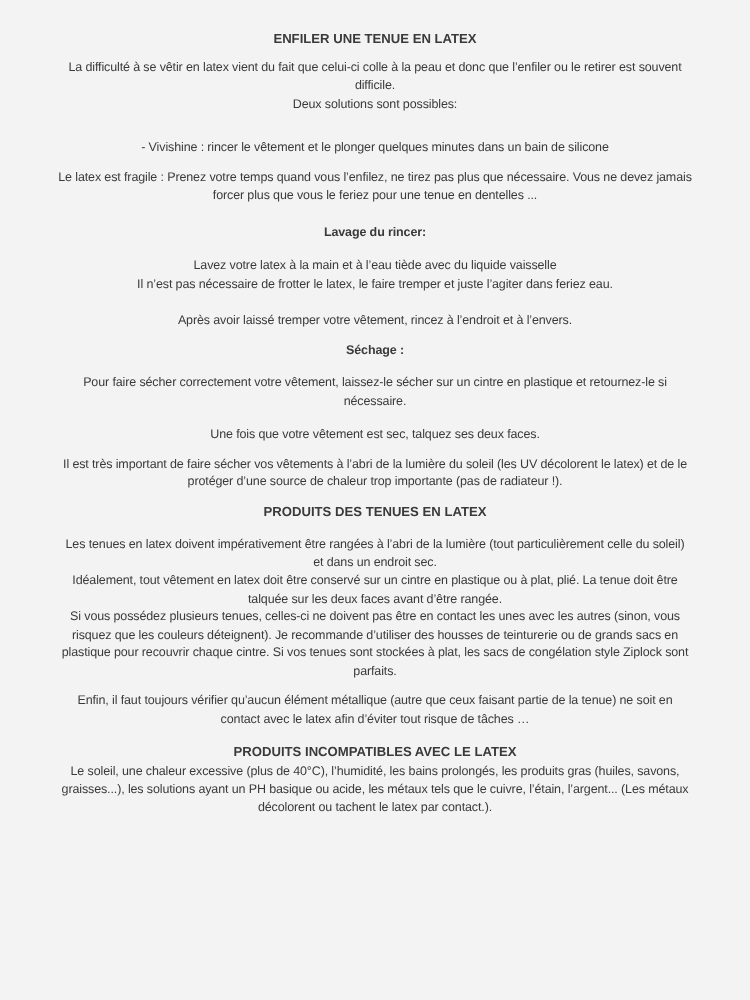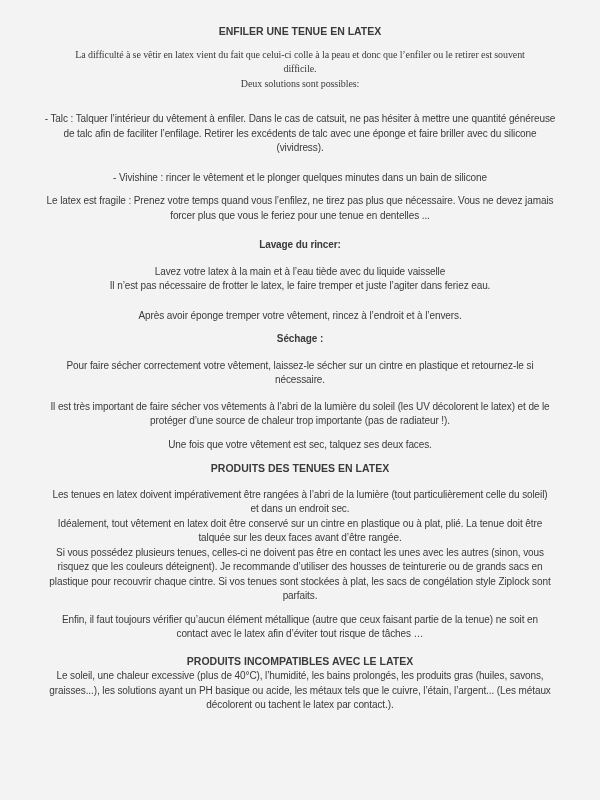--- a/index.html
+++ b/index.html
@@ -28,49 +28,46 @@
     text-align: center;
   }
   .heading {
     font-weight: 700;
     font-size: 10.5px;
     letter-spacing: 0;
   }
   .subheading {
     font-weight: 700;
   }
-  .m-xl { margin-bottom: 21px !important; font-family: Liberation Serif, serif; }
+  .m-xl { margin-bottom: 21px !important; }
   .m-lg { margin-bottom: 15px !important; }
   .m-sm { margin-bottom: 9px !important; }
   .m-0  { margin-bottom: 1px !important; }
 </style>
 </head>
 <body>
 
 <main class="page">
   <p class="heading m-sm">ENFILER UNE TENUE EN LATEX</p>
   <p class="m-xl">La difficulté à se vêtir en latex vient du fait que celui-ci colle à la peau et donc que l’enfiler ou le retirer est souvent
 difficile.
 Deux solutions sont possibles:</p>
-  <p class="m-lg">- Talc : Talquer l’intérieur du vêtement à enfiler. Dans le cas de catsuit, ne pas hésiter à mettre une quantité généreuse
-de talc afin de faciliter l’enfilage. Retirer les excédents de talc avec une éponge et faire briller avec du silicone
-(vividress).</p>
   <p class="m-sm">- Vivishine : rincer le vêtement et le plonger quelques minutes dans un bain de silicone</p>
   <p class="m-lg">Le latex est fragile : Prenez votre temps quand vous l’enfilez, ne tirez pas plus que nécessaire. Vous ne devez jamais
 forcer plus que vous le feriez pour une tenue en dentelles ...</p>
   <p class="subheading">Lavage du rincer:</p>
   <p class="m-lg">Lavez votre latex à la main et à l’eau tiède avec du liquide vaisselle
 Il n’est pas nécessaire de frotter le latex, le faire tremper et juste l’agiter dans feriez eau.</p>
-  <p class="m-sm">Après avoir éponge tremper votre vêtement, rincez à l’endroit et à l’envers.</p>
+  <p class="m-sm">Après avoir laissé tremper votre vêtement, rincez à l’endroit et à l’envers.</p>
   <p class="subheading">Séchage :</p>
   <p>Pour faire sécher correctement votre vêtement, laissez-le sécher sur un cintre en plastique et retournez-le si
 nécessaire.</p>
+  <p class="m-sm">Une fois que votre vêtement est sec, talquez ses deux faces.</p>
   <p class="m-sm">Il est très important de faire sécher vos vêtements à l’abri de la lumière du soleil (les UV décolorent le latex) et de le
 protéger d’une source de chaleur trop importante (pas de radiateur !).</p>
-  <p class="m-sm">Une fois que votre vêtement est sec, talquez ses deux faces.</p>
   <p class="heading">PRODUITS DES TENUES EN LATEX</p>
   <p class="m-sm">Les tenues en latex doivent impérativement être rangées à l’abri de la lumière (tout particulièrement celle du soleil)
 et dans un endroit sec.
 Idéalement, tout vêtement en latex doit être conservé sur un cintre en plastique ou à plat, plié. La tenue doit être
 talquée sur les deux faces avant d’être rangée.
 Si vous possédez plusieurs tenues, celles-ci ne doivent pas être en contact les unes avec les autres (sinon, vous
 risquez que les couleurs déteignent). Je recommande d’utiliser des housses de teinturerie ou de grands sacs en
 plastique pour recouvrir chaque cintre. Si vos tenues sont stockées à plat, les sacs de congélation style Ziplock sont
 parfaits.</p>
   <p>Enfin, il faut toujours vérifier qu’aucun élément métallique (autre que ceux faisant partie de la tenue) ne soit en

